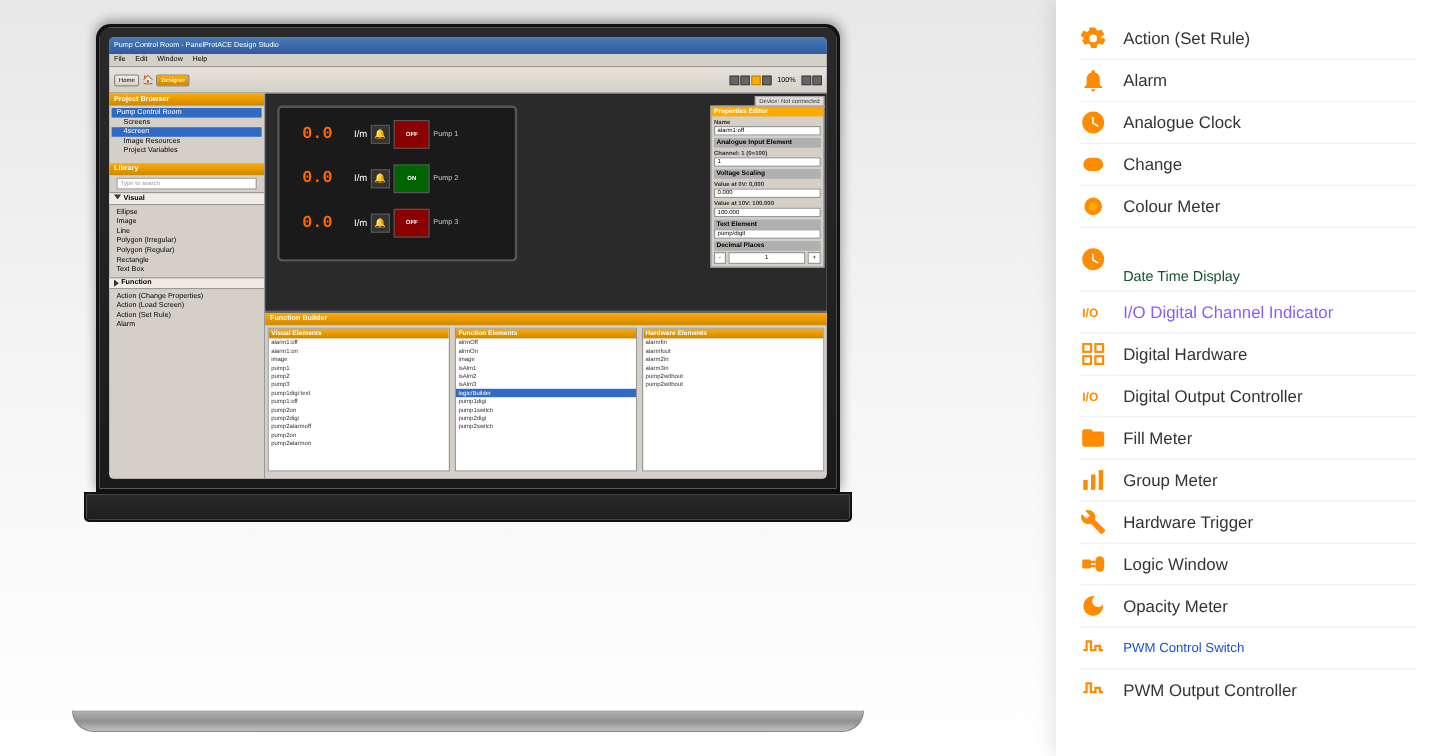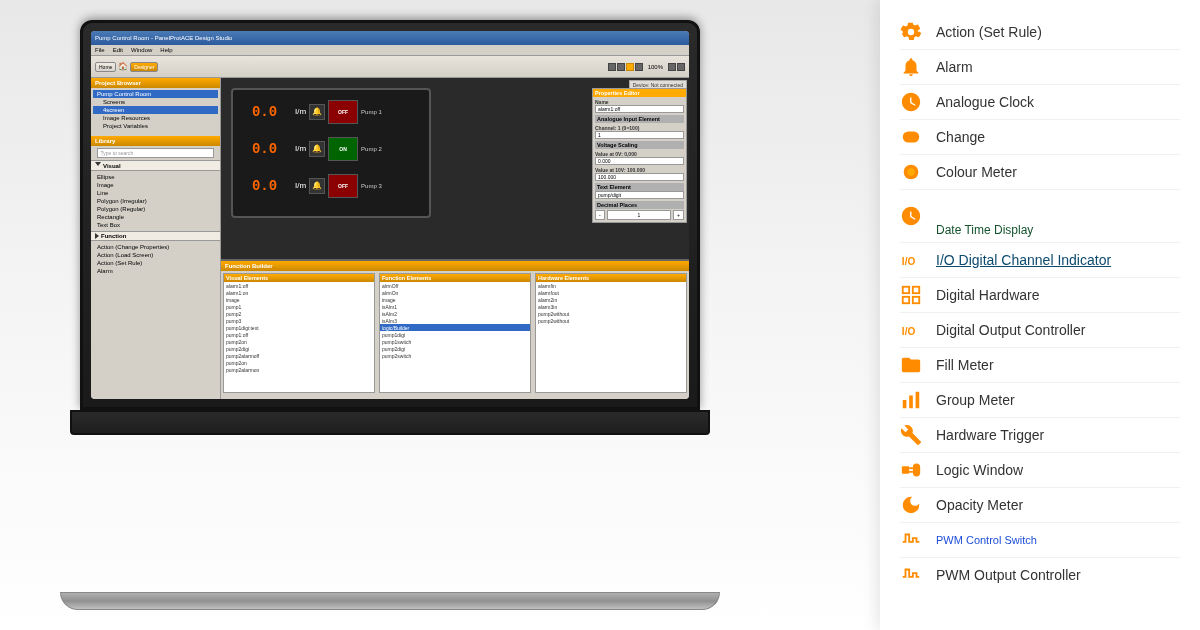--- a/index.html
+++ b/index.html
@@ -667,21 +667,21 @@
           </svg>
         </div>
         <span style="font-size: 12px; color: #14532d; margin-top: 28px;">Date Time Display</span>
       </div>
       <div class="sidebar-item">
         <div class="item-icon">
           <svg width="22" height="22" viewBox="0 0 24 24" fill="#ff8c00">
             <text x="2" y="17" font-size="11" font-weight="bold">I/O</text>
           </svg>
         </div>
-        <span style="font-size: 14px; color: #0c4a6e; text-decoration: underline;">I/O Digital Channel Indicator</span>
+        <span style="font-size: 14px; color: #8b5cf6;">I/O Digital Channel Indicator</span>
       </div>
       <div class="sidebar-item">
         <div class="item-icon">
           <svg width="22" height="22" viewBox="0 0 24 24" fill="none" stroke="#ff8c00" stroke-width="2">
             <rect x="3" y="3" width="7" height="7"></rect>
             <rect x="14" y="3" width="7" height="7"></rect>
             <rect x="3" y="14" width="7" height="7"></rect>
             <rect x="14" y="14" width="7" height="7"></rect>
           </svg>
         </div>

